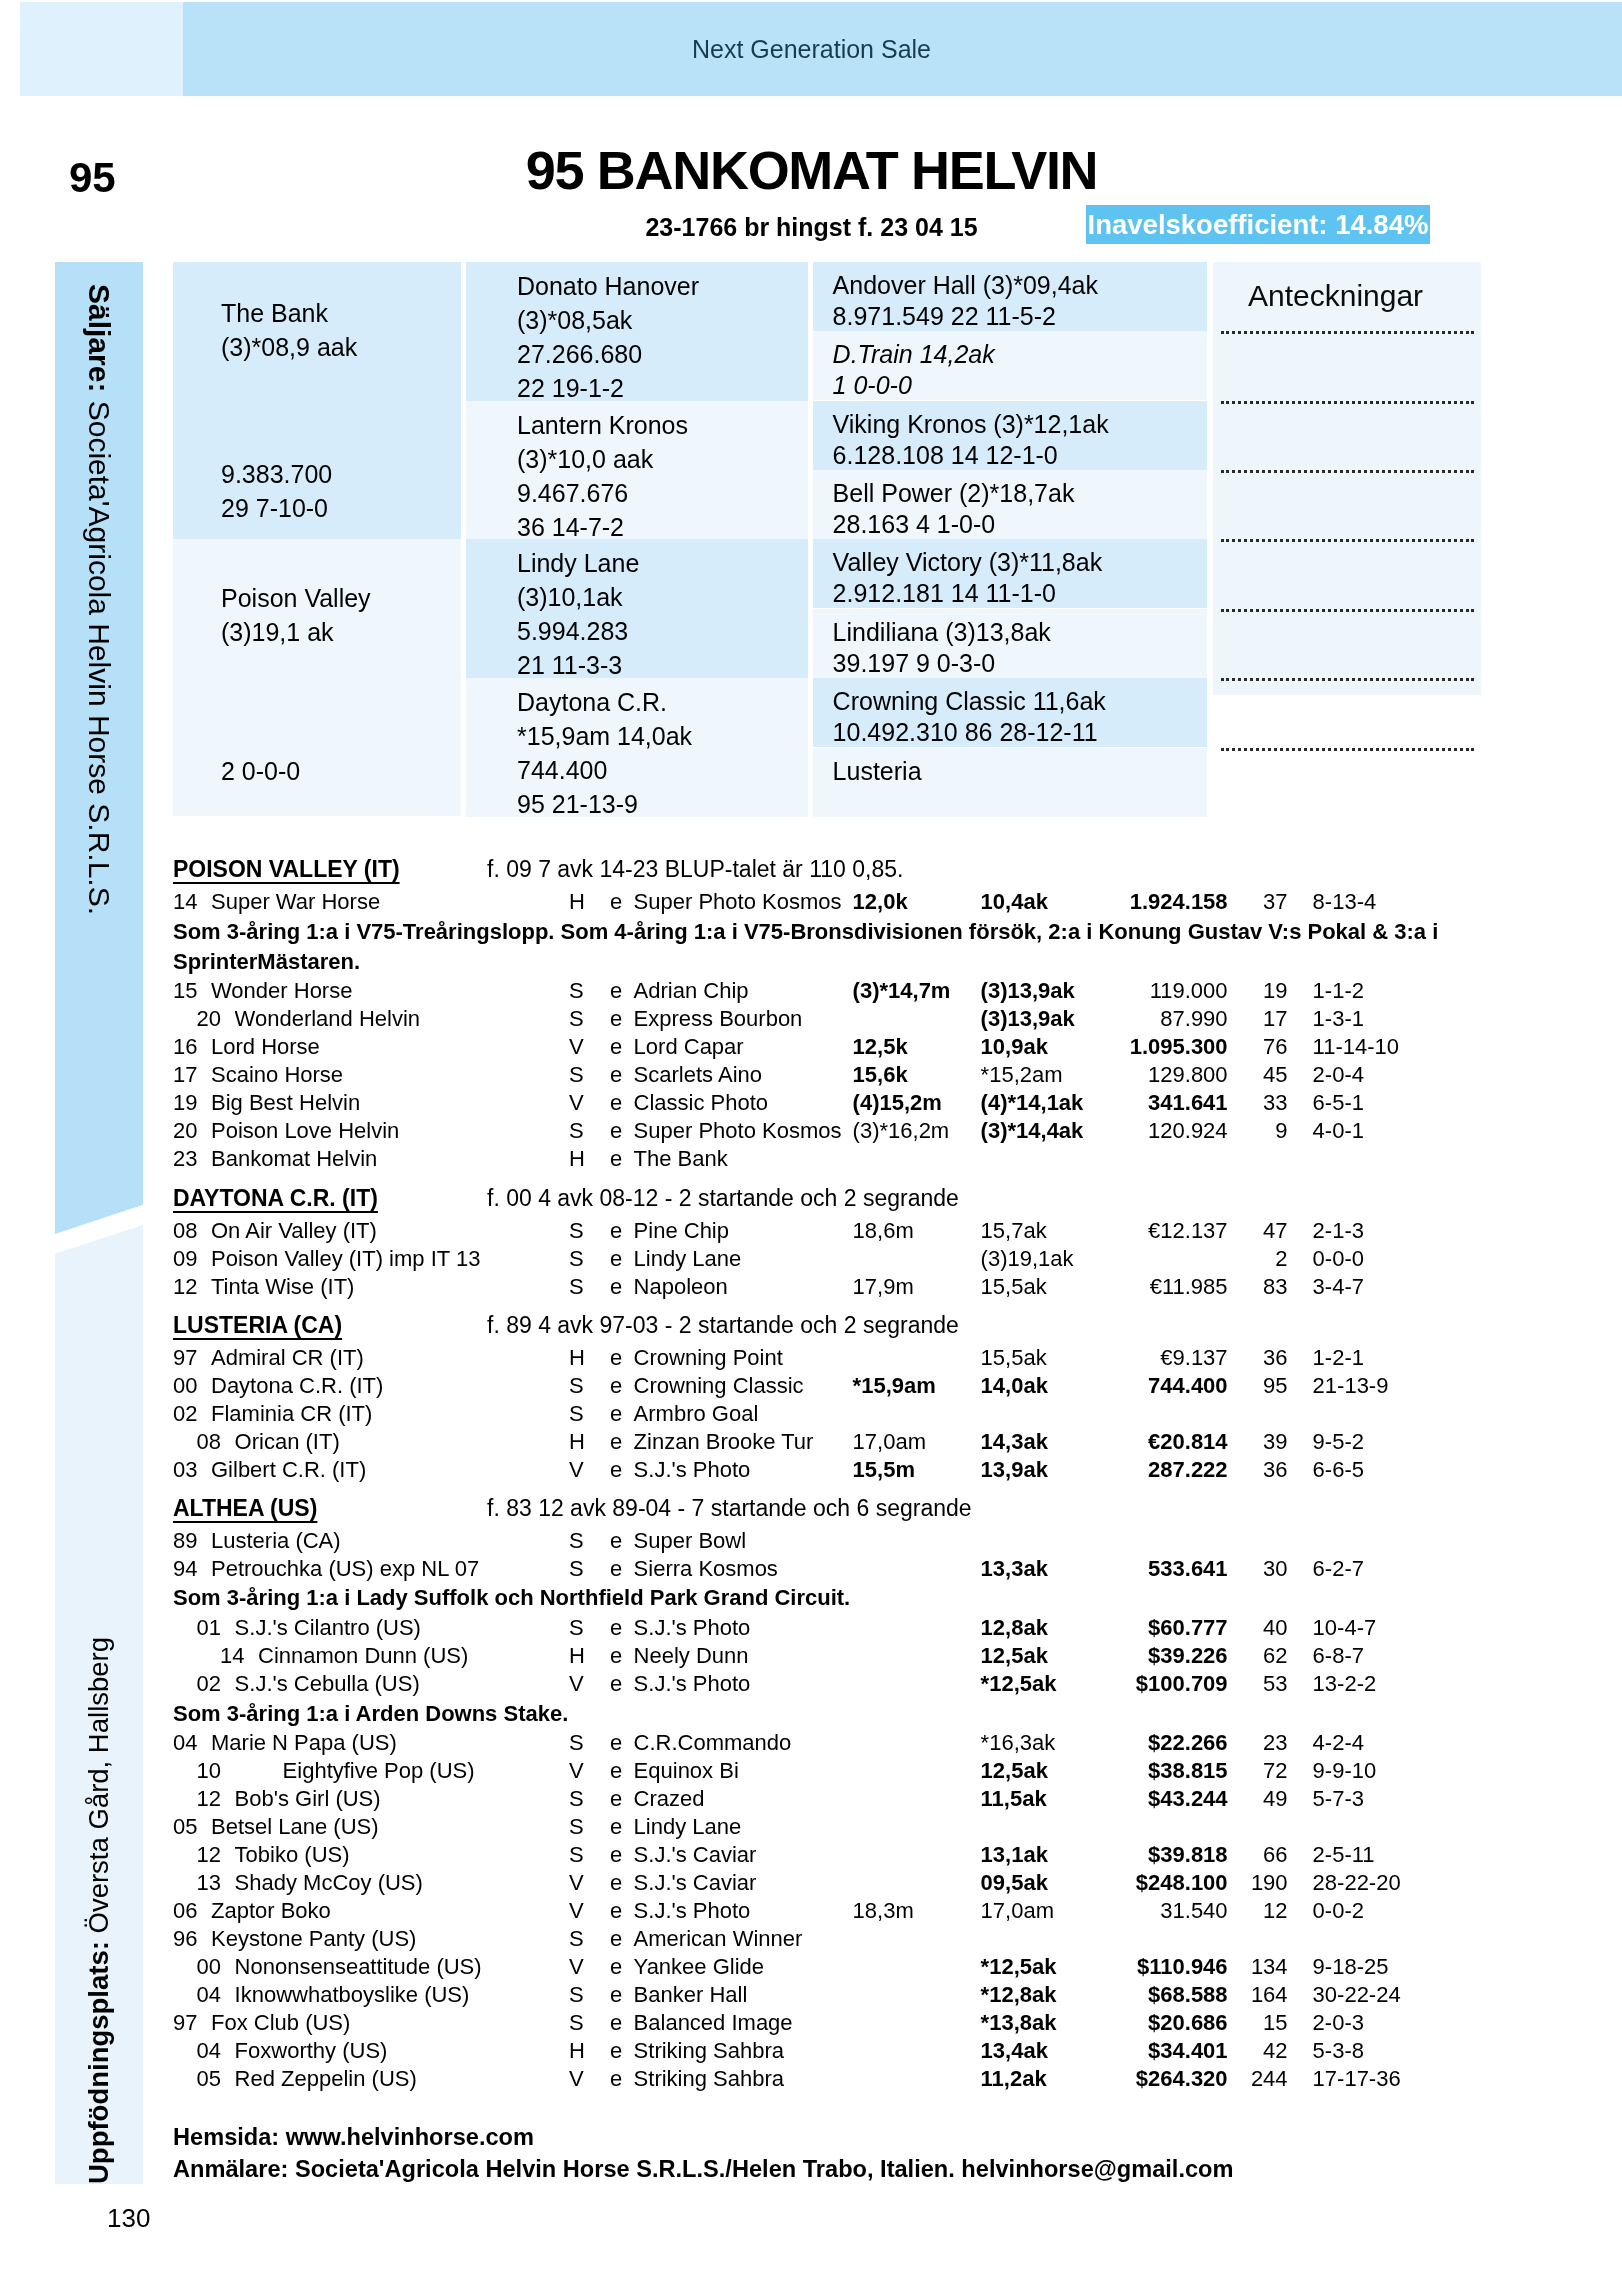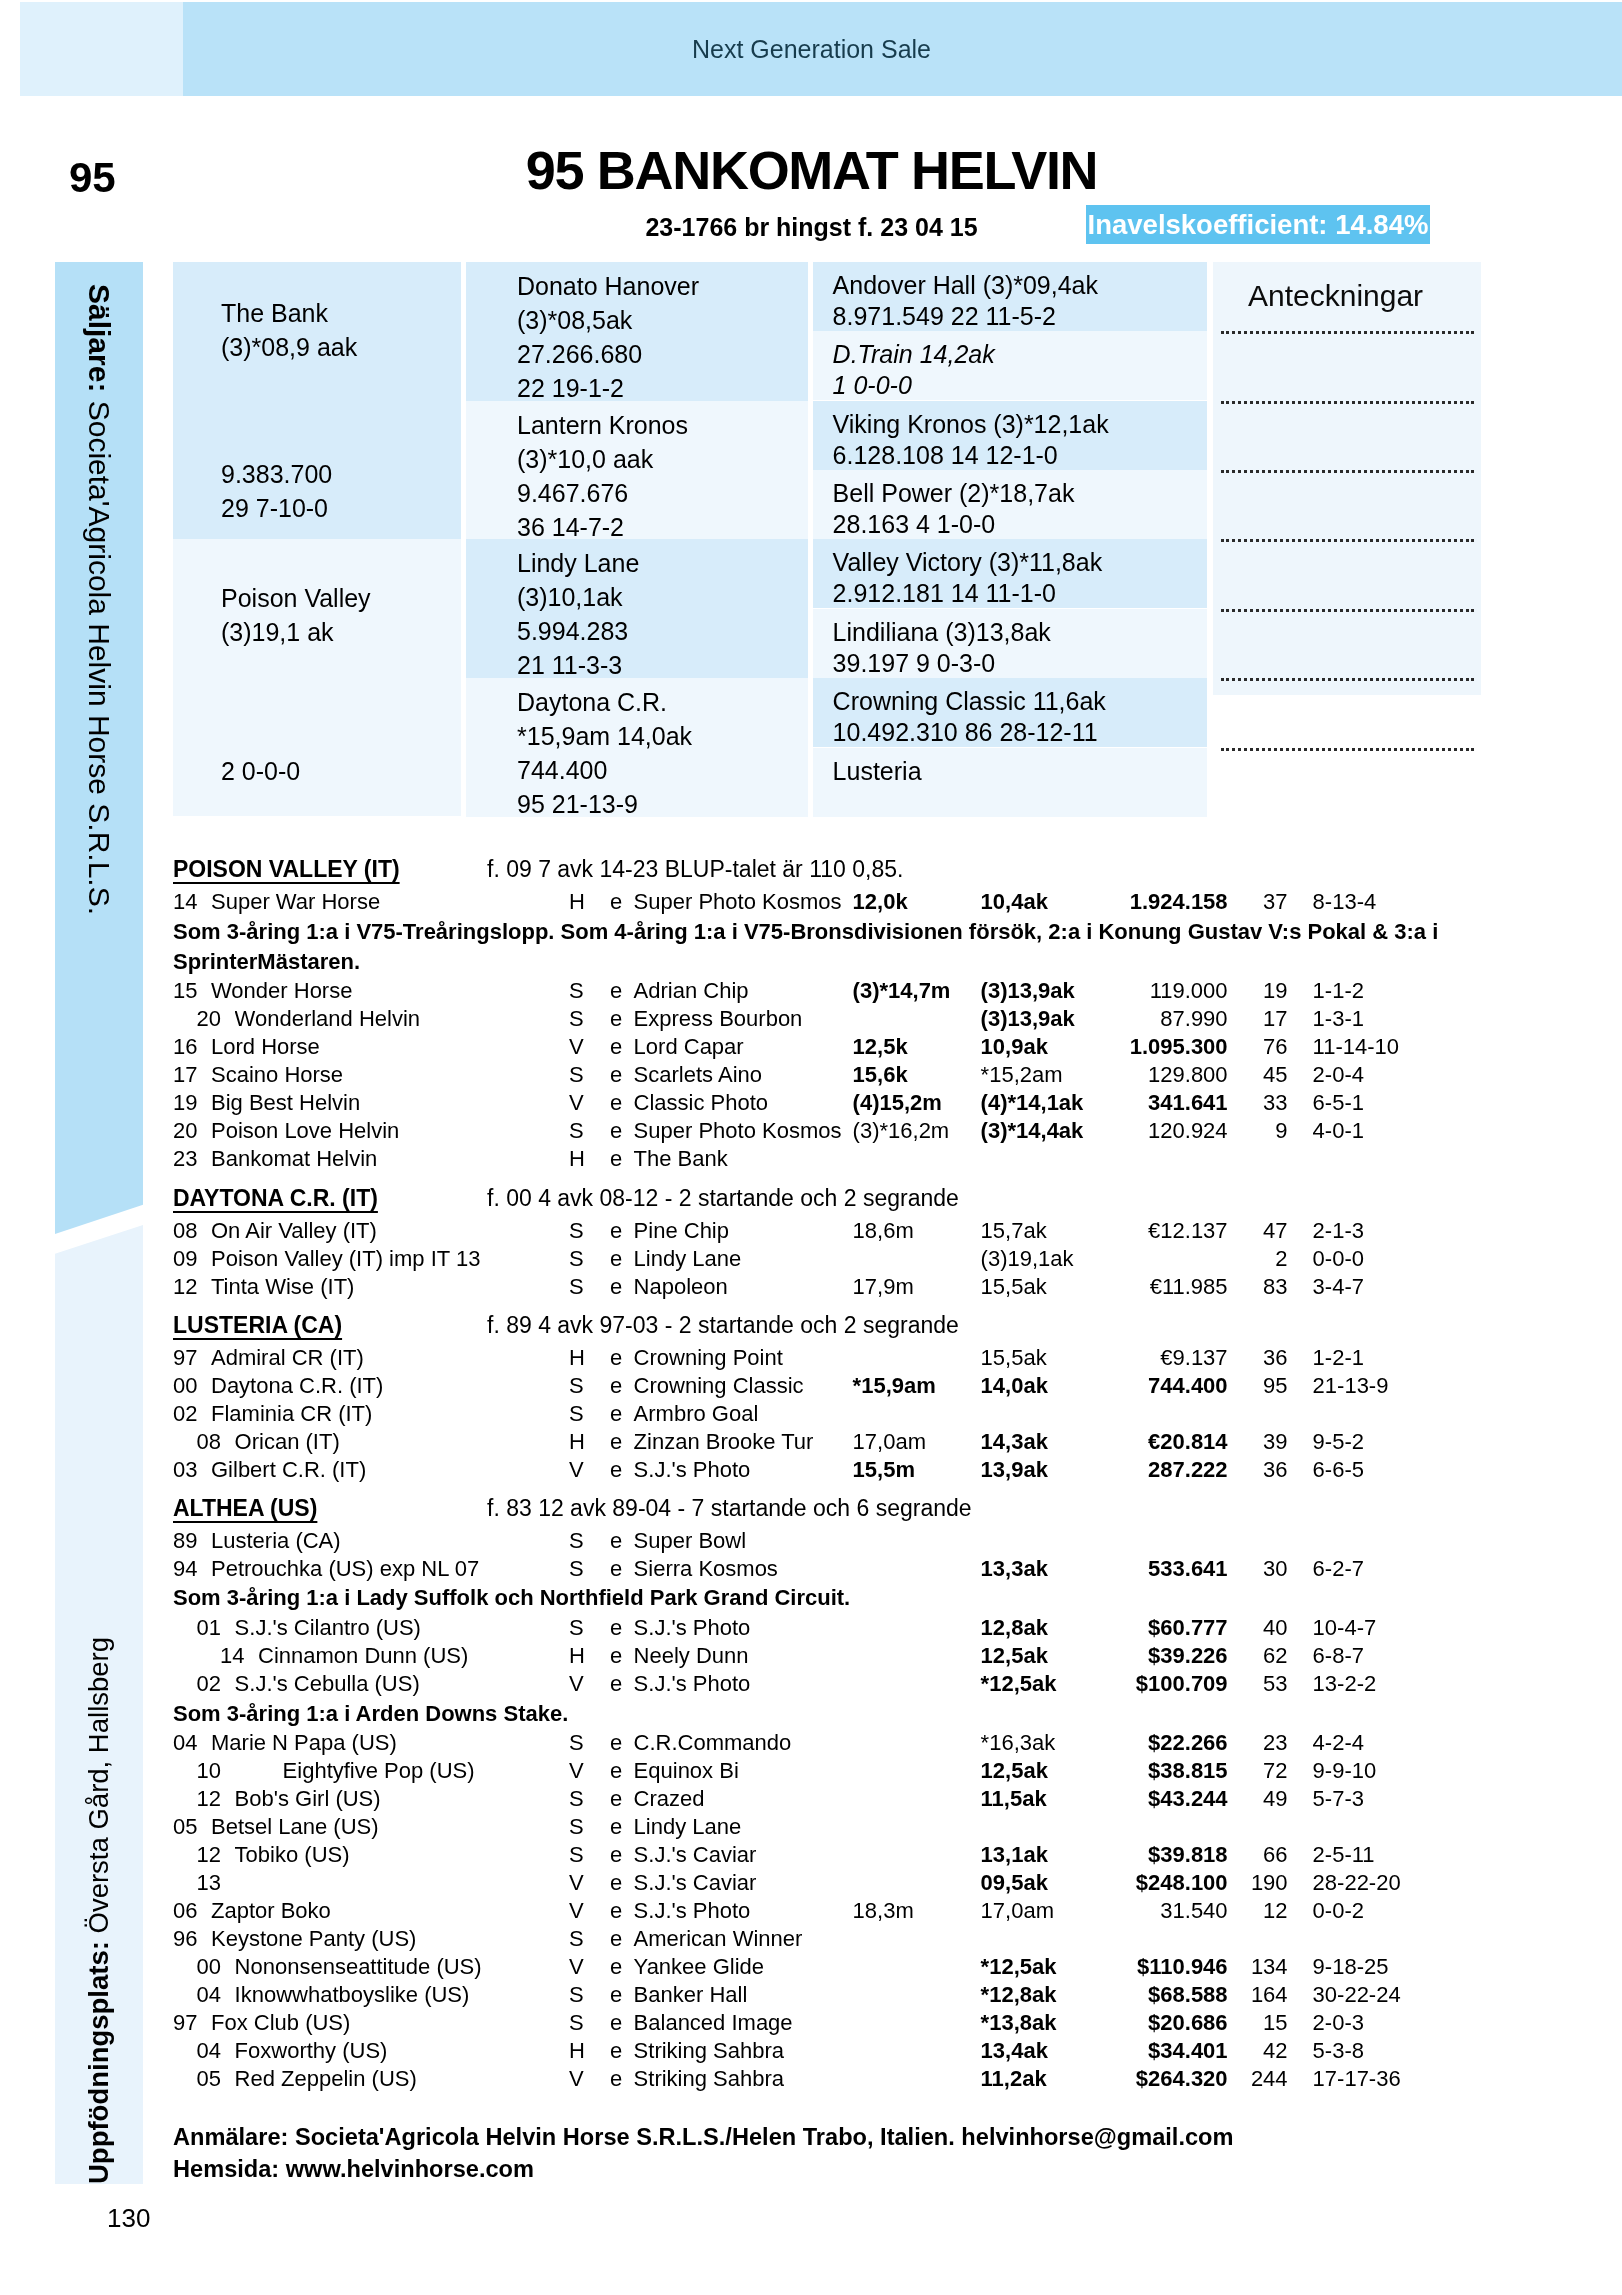--- a/index.html
+++ b/index.html
@@ -537,21 +537,21 @@
         <span class="sx">S</span>
         <span class="se">e</span>
         <span class="sire">S.J.'s Caviar</span>
         <span class="r1"></span>
         <span class="r2 b">13,1ak</span>
         <span class="earn b">$39.818</span>
         <span class="st">66</span>
         <span class="pl">2-5-11</span>
       </div>
       <div class="lr">
-        <div class="lg" style="padding-left: 23.6px; flex-direction: column;">
+        <div class="lg" style="padding-left: 23.6px;">
           <span class="num">13</span>
           <span class="nm">Shady McCoy (US)</span>
         </div>
         <span class="sx">V</span>
         <span class="se">e</span>
         <span class="sire">S.J.'s Caviar</span>
         <span class="r1"></span>
         <span class="r2 b">09,5ak</span>
         <span class="earn b">$248.100</span>
         <span class="st">190</span>
@@ -651,19 +651,19 @@
         <span class="sire">Striking Sahbra</span>
         <span class="r1"></span>
         <span class="r2 b">11,2ak</span>
         <span class="earn b">$264.320</span>
         <span class="st">244</span>
         <span class="pl">17-17-36</span>
       </div>
     </div>
 
   <div class="foot">
+    <div>Hemsida: www.helvinhorse.com</div>
     <div>Anmälare: Societa'Agricola Helvin Horse S.R.L.S./Helen Trabo, Italien. helvinhorse@gmail.com</div>
-    <div>Hemsida: www.helvinhorse.com</div>
   </div>
   <div class="pageno">130</div>
 
 </div>
 
 
 </body></html>

